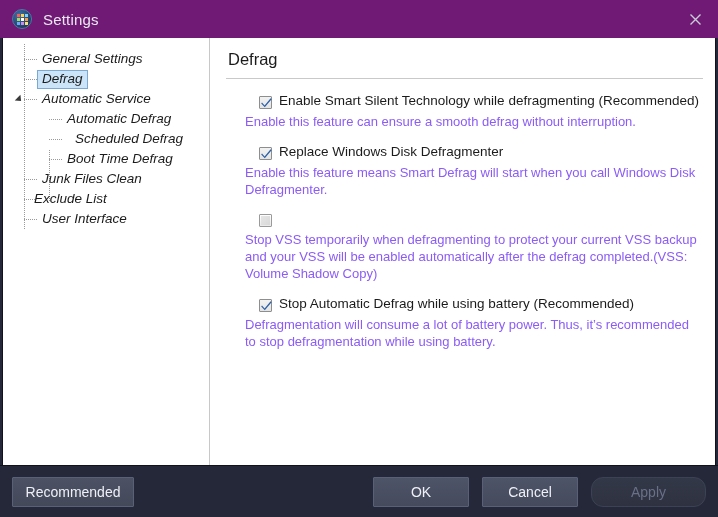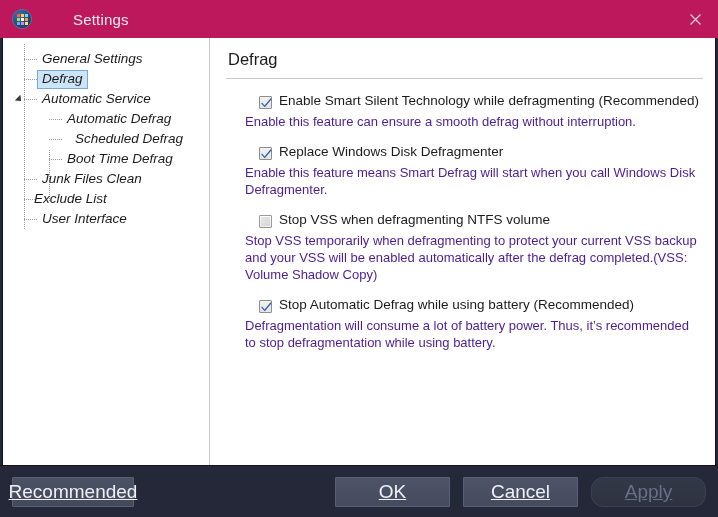--- a/index.html
+++ b/index.html
@@ -23,26 +23,25 @@
     box-sizing: border-box;
     display: flex;
     flex-direction: column;
   }
 
   
   #titlebar {
     position: relative;
     height: 38px;
     flex: 0 0 38px;
-    background: #be185d;
+    background: #701a75;
     display: flex;
     align-items: center;
     padding-left: 12px;
     box-sizing: border-box;
-    gap: 30px;
   }
   #app-icon {
     width: 20px;
     height: 20px;
     border-radius: 50%;
     background: radial-gradient(circle at 35% 30%, #3f6fa8 0%, #24486f 60%, #13243a 100%);
     border: 1px solid #4d7aa8;
     box-sizing: border-box;
     position: relative;
     flex: 0 0 auto;
@@ -215,21 +214,21 @@
   }
   .option-title {
     margin-left: 7px;
     font-size: 13.5px;
     color: #1b1b1b;
     line-height: 16px;
   }
   .option-desc {
     margin: 4px 0 0 21px;
     font-size: 13px;
-    color: #4c1d95;
+    color: #8b5cf6;
     line-height: 17px;
     max-width: 452px;
   }
 
   
   #footer {
     flex: 0 0 52px;
     height: 52px;
     background: #242839;
     position: relative;
@@ -237,41 +236,40 @@
     align-items: center;
     box-sizing: border-box;
     padding: 0 12px;
     border-top: 1px solid #11131c;
   }
   .btn {
     height: 30px;
     border: 1px solid #5a6078;
     background: linear-gradient(to bottom, #4e5467 0%, #454b5d 100%);
     color: #eef0f6;
-    font-size: 19px;
+    font-size: 14px;
     display: inline-flex;
     align-items: center;
     justify-content: center;
     box-sizing: border-box;
     cursor: default;
     border-radius: 1px;
-    text-decoration: underline;
   }
   #btn-recommended {
     width: 122px;
     background: linear-gradient(to bottom, #4c5264 0%, #434959 100%);
   }
   .footer-right {
     position: absolute;
     right: 12px;
     top: 11px;
     display: flex;
     gap: 13px;
   }
-  #btn-ok, #btn-cancel { width: 115px; }
+  #btn-ok, #btn-cancel { width: 96px; }
   #btn-apply {
     width: 115px;
     background: linear-gradient(to bottom, #333848 0%, #2e3240 100%);
     border-color: #3c4254;
     color: #6a7087;
     border-radius: 12px;
   }
 </style>
 </head>
 <body>
@@ -371,21 +369,20 @@
                   <path d="M2 6.6 L4.6 9.4 L10.6 2.2 L11.6 3.2 L4.8 11.3 L1.2 7.4 Z" fill="#2b5fa8"></path>
                 </svg>
               </span>
               <span class="option-title">Replace Windows Disk Defragmenter</span>
             </div>
             <div class="option-desc">Enable this feature means Smart Defrag will start when you call Windows Disk Defragmenter.</div>
           </div>
           <div class="option">
             <div class="option-row">
               <span class="checkbox unchecked"></span>
-              <span class="option-title">Stop VSS when defragmenting NTFS volume</span>
             </div>
             <div class="option-desc">Stop VSS temporarily when defragmenting to protect your current VSS backup and your VSS will be enabled automatically after the defrag completed.(VSS: Volume Shadow Copy)</div>
           </div>
           <div class="option">
             <div class="option-row">
               <span class="checkbox">
                 <svg width="13" height="13" viewBox="0 0 13 13" aria-hidden="true">
                   <path d="M2 6.6 L4.6 9.4 L10.6 2.2 L11.6 3.2 L4.8 11.3 L1.2 7.4 Z" fill="#2b5fa8"></path>
                 </svg>
               </span>

